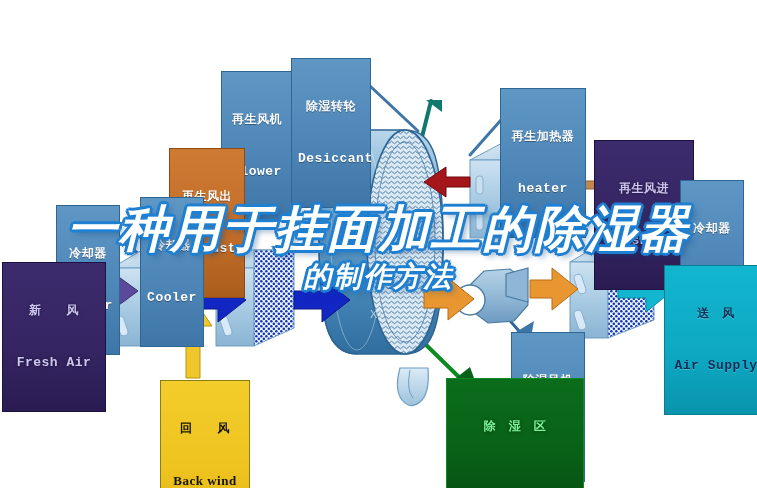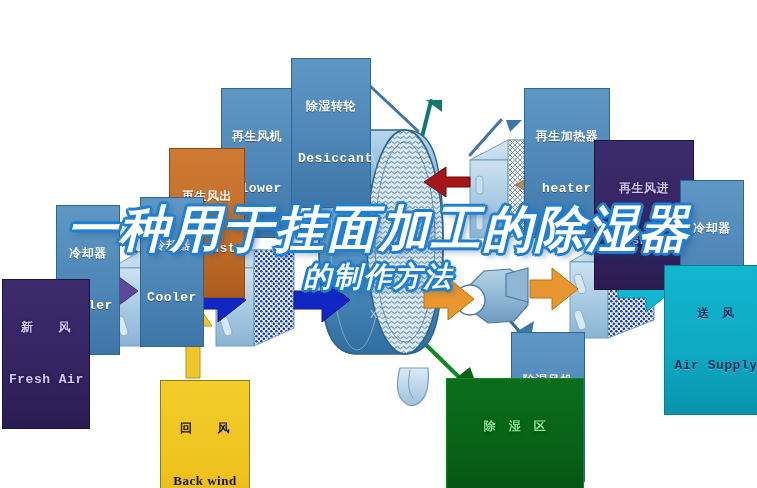--- a/index.html
+++ b/index.html
@@ -287,32 +287,32 @@
       <path d="M426 100 l16 0 l0 12 z" fill="#11786e"></path>
       <path d="M506 120 l16 0 l-12 12 z" fill="#3f76a8"></path>
       <path d="M684 212 l14 0 l-12 11 z" fill="#3f76a8"></path>
       <path d="M100 237 l14 0 l-2 11 z" fill="#3f76a8"></path>
       <path d="M184 229 l14 0 l-2 11 z" fill="#3f76a8"></path>
       <path d="M516 332 l16 0 l2 -11 z" fill="#3f76a8"></path>
       <path d="M456 378 l18 0 l-4 -11 z" fill="#096218"></path>
     </g>
   </svg>
 
-  <div class="label lb-blue" style="left:221px; top:88px; width:72px;">
+  <div class="label lb-blue" style="left:221px; top:71px; width:72px;">
     <span class="cn">再生风机</span>
     <span class="en">Blower</span>
   </div>
 
   <div class="label lb-blue" style="left:291px; top:58px; width:80px;">
     <span class="cn">除湿转轮</span>
     <span class="en">Desiccant</span>
   </div>
 
 
-  <div class="label lb-blue" style="left:500px; top:88px; width:86px;margin-left:24px;">
+  <div class="label lb-blue" style="left:500px; top:88px; width:86px;">
     <span class="cn">再生加热器</span>
     <span class="en">heater</span>
   </div>
 
   <div class="label lb-indigo" style="left:594px; top:140px; width:100px;">
     <span class="cn">再生风进</span>
     <span class="en">Fresh Air</span>
   </div>
 
   <div class="label lb-blue" style="left:680px; top:180px; width:64px;">
@@ -328,21 +328,21 @@
   <div class="label lb-blue" style="left:56px; top:205px; width:64px;">
     <span class="cn">冷却器</span>
     <span class="en">Cooler</span>
   </div>
 
   <div class="label lb-blue" style="left:140px; top:197px; width:64px;">
     <span class="cn">冷却器</span>
     <span class="en">Cooler</span>
   </div>
 
-  <div class="label lb-indigo" style="left:2px; top:279px; width:88px;">
+  <div class="label lb-indigo" style="left:2px; top:262px; width:104px;">
     <span class="cn">新　　风</span>
     <span class="en">Fresh Air</span>
   </div>
 
   <div class="label lb-yellow" style="left:160px; top:380px; width:90px;">
     <span class="cn">回　　风</span>
     <span class="en">Back wind</span>
   </div>
 
   <div class="label lb-blue" style="left:511px; top:332px; width:74px;">

